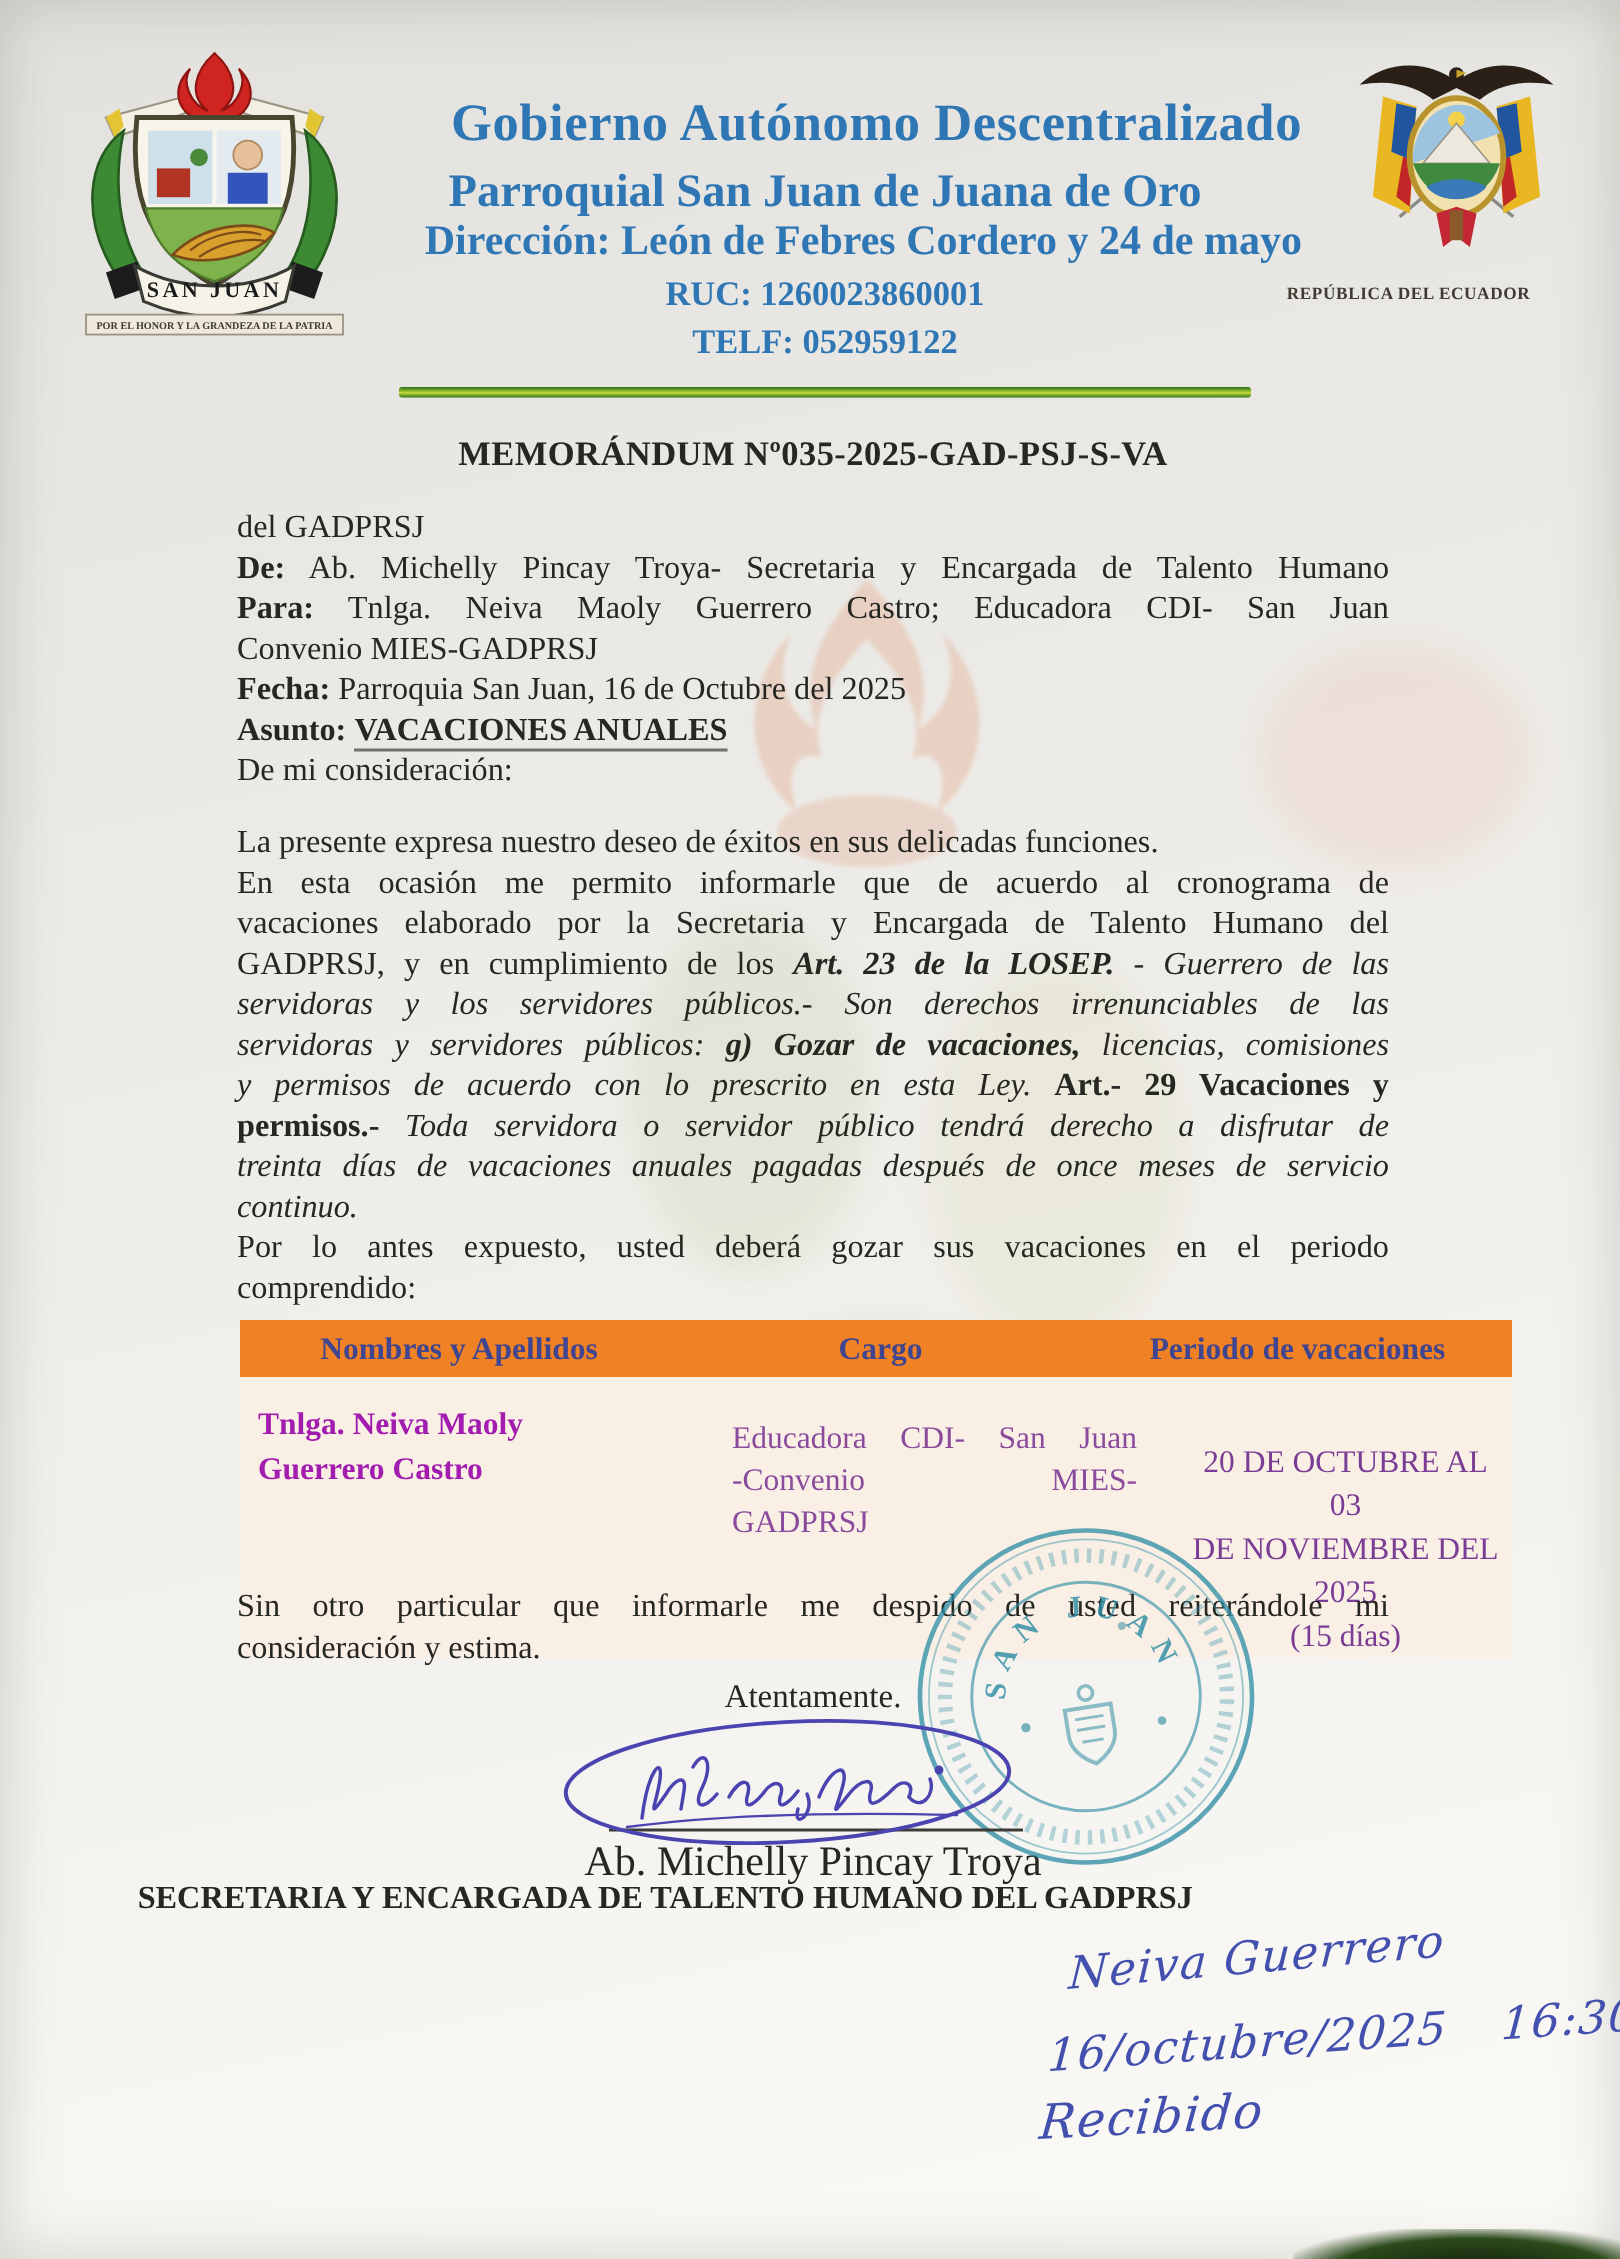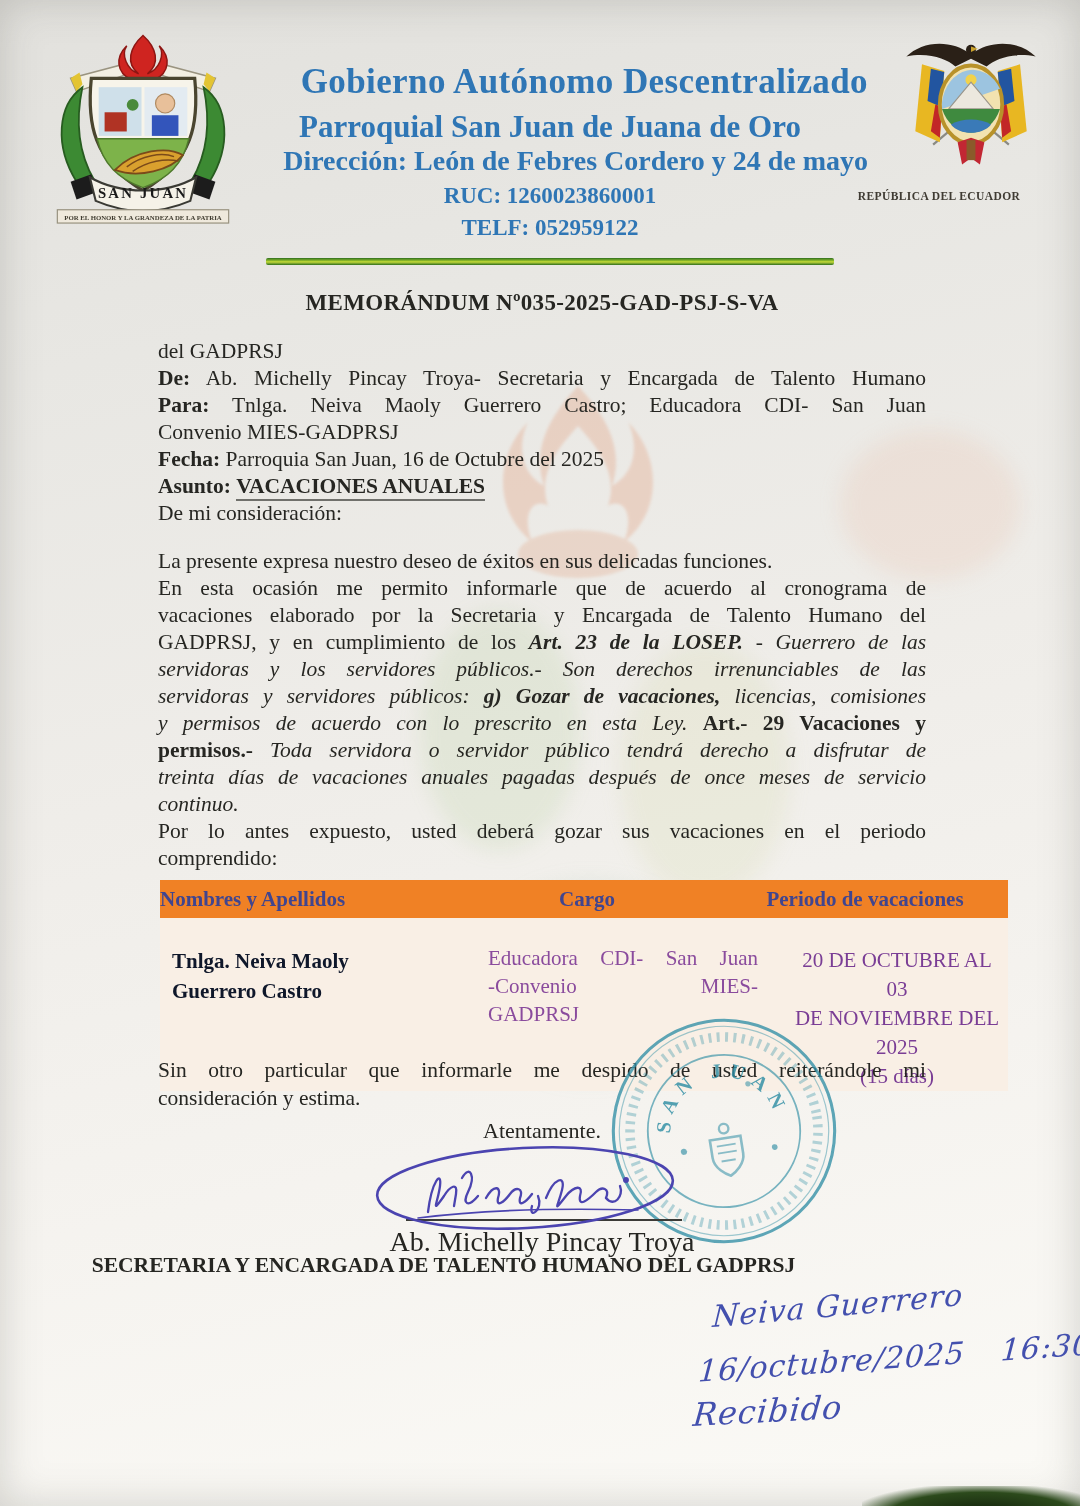--- a/index.html
+++ b/index.html
@@ -34,27 +34,27 @@
   .tl{min-height:27px;}
   .tl.just{text-align:justify;text-align-last:justify;}
   .tl.ctr{text-align:center;}
   span.b{font-weight:bold;}
   span.i{font-style:italic;}
   span.u{border-bottom:2px solid rgba(60,60,55,.7);padding-bottom:1px;}
   
   .vac-table{position:absolute;left:160px;top:880px;width:848px;z-index:2;}
   .vt-head{display:flex;height:38px;background:#f08125;color:#40458f;font-weight:bold;font-size:21px;
     align-items:center;box-shadow:0 1px 0 rgba(160,90,20,.4);}
-  .vt-head .c1{flex:0 0 292px;}
+  .vt-head .c1{flex:0 0 292px;text-align:center;}
   .vt-head .c2{flex:0 0 270px;text-align:center;}
   .vt-head .c3{flex:1;text-align:center;}
   .vt-row{display:flex;background:#f9efe5;min-height:138px;font-size:21px;}
-  .vt-row .c1{flex:0 0 292px;padding:28px 20px 0 12px;color:#0f172a;line-height:30px;}
+  .vt-row .c1{flex:0 0 292px;padding:16px 20px 0 12px;color:#a21caf;line-height:30px;}
   .vt-row .c2{flex:0 0 270px;padding:26px 24px 0 4px;color:#8a4b9d;line-height:28px;}
-  .vt-row .c3{flex:1;padding:28px 6px 0 10px;color:#7a3d95;line-height:29px;}
+  .vt-row .c3{flex:1;padding:42px 6px 0 10px;color:#7a3d95;line-height:29px;}
   
   .atentamente{position:absolute;left:158px;top:1118px;width:768px;text-align:center;font-size:22px;z-index:2;}
   .stamp{position:absolute;left:605px;top:1012px;width:238px;height:238px;z-index:3;transform:rotate(-9deg);opacity:.9;}
   .signature{position:absolute;left:370px;top:1136px;width:316px;height:102px;z-index:4;}
   .sig-rule{position:absolute;left:406px;top:1219px;width:276px;height:2px;background:#3b3b37;z-index:3;}
   .sig-name{position:absolute;left:158px;top:1226px;width:768px;text-align:center;font-size:28px;z-index:2;}
   .sig-role{position:absolute;left:0;top:1253px;width:887px;text-align:center;font-size:21.5px;font-weight:bold;z-index:2;}
   
   .hw{position:absolute;z-index:3;color:#4350ae;font-style:italic;letter-spacing:1px;
     font-family:"DejaVu Serif","Liberation Serif",serif;}

